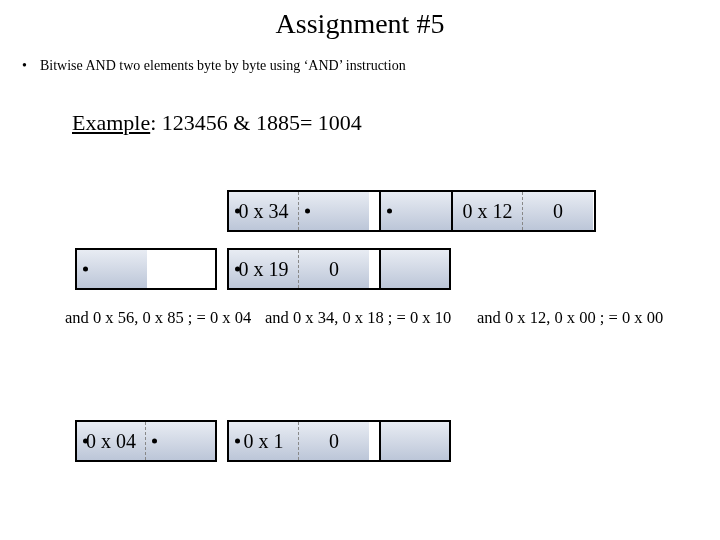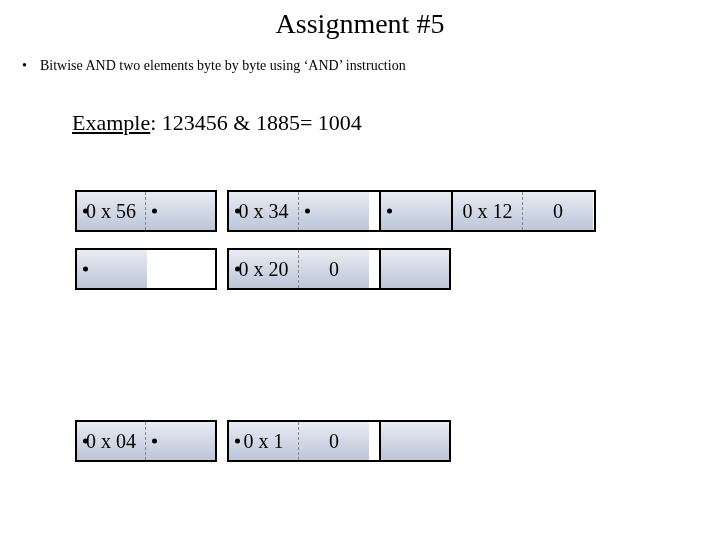--- a/index.html
+++ b/index.html
@@ -111,50 +111,51 @@
   <span class="bullet-dot">•</span><span>Bitwise AND two elements byte by byte using ‘AND’ instruction</span>
 </div>
 
 <div class="example">
   <span class="u">Example</span><span>: 123456 &amp; 1885= 1004</span>
 </div>
 
 <div class="diagram">
 
   <div class="row">
-    <div class="group g1">
-      <div class="cell marked">0 x 56</div>
-      <div class="cell marked"></div>
-    </div>
     <div class="group g2">
       <div class="cell marked">0 x 34</div>
       <div class="cell marked"></div>
     </div>
     <div class="group g3" style="left:304px;width:72px;border-right:none">
       <div class="cell marked" style="border-right:none"></div>
     </div>
     <div class="group" style="left:376px;width:145px">
       <div class="cell">0 x 12</div>
       <div class="cell">0</div>
     </div>
   </div>
 
   <div class="row">
     <div class="group g1">
       <div class="cell marked"></div>
     </div>
     <div class="group g2">
-      <div class="cell marked">0 x 20</div>
+      <div class="cell marked">0 x 19</div>
       <div class="cell">0</div>
     </div>
     <div class="group" style="left:304px;width:72px">
       <div class="cell" style="border-right:none"></div>
     </div>
   </div>
 
+  <div class="calc-row">
+    <span class="c1">and 0 x 56, 0 x 85 ; = 0 x 04</span>
+    <span class="c2">and 0 x 34, 0 x 18 ; = 0 x 10</span>
+    <span class="c3">and 0 x 12, 0 x 00 ; = 0 x 00</span>
+  </div>
 
   <div class="result-row">
     <div class="group g1">
       <div class="cell marked">0 x 04</div>
       <div class="cell marked"></div>
     </div>
     <div class="group g2">
       <div class="cell marked">0 x 1</div>
       <div class="cell">0</div>
     </div>

